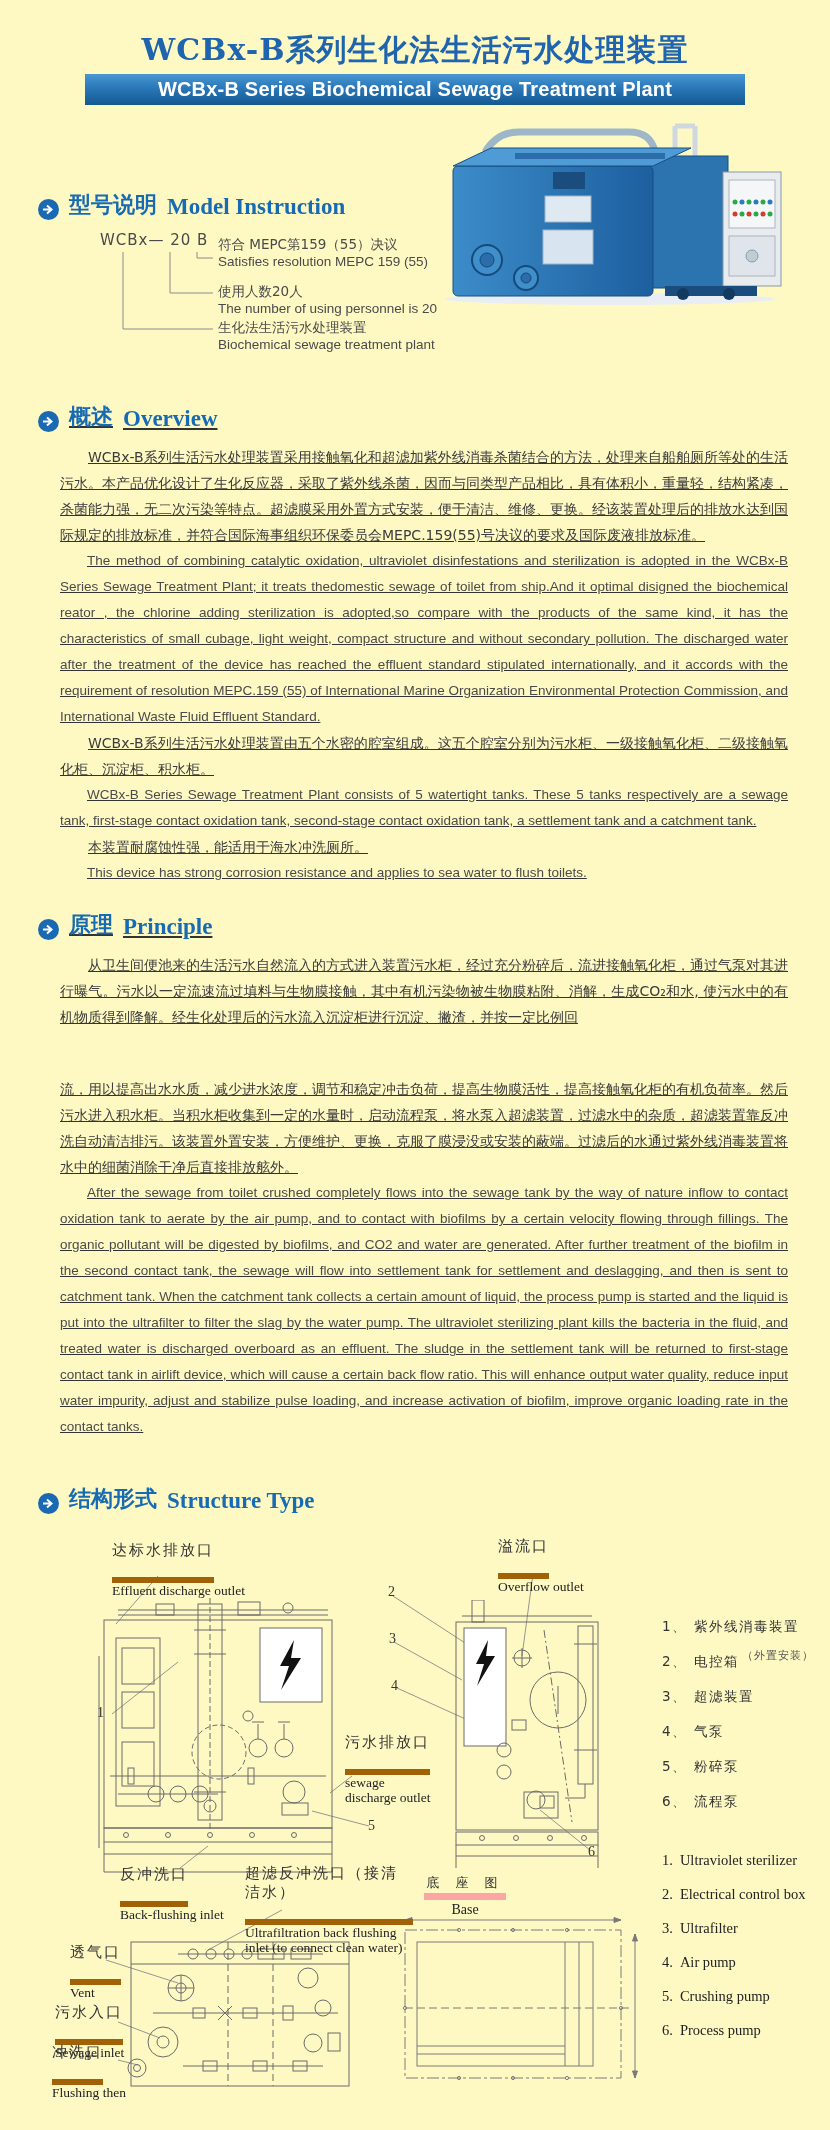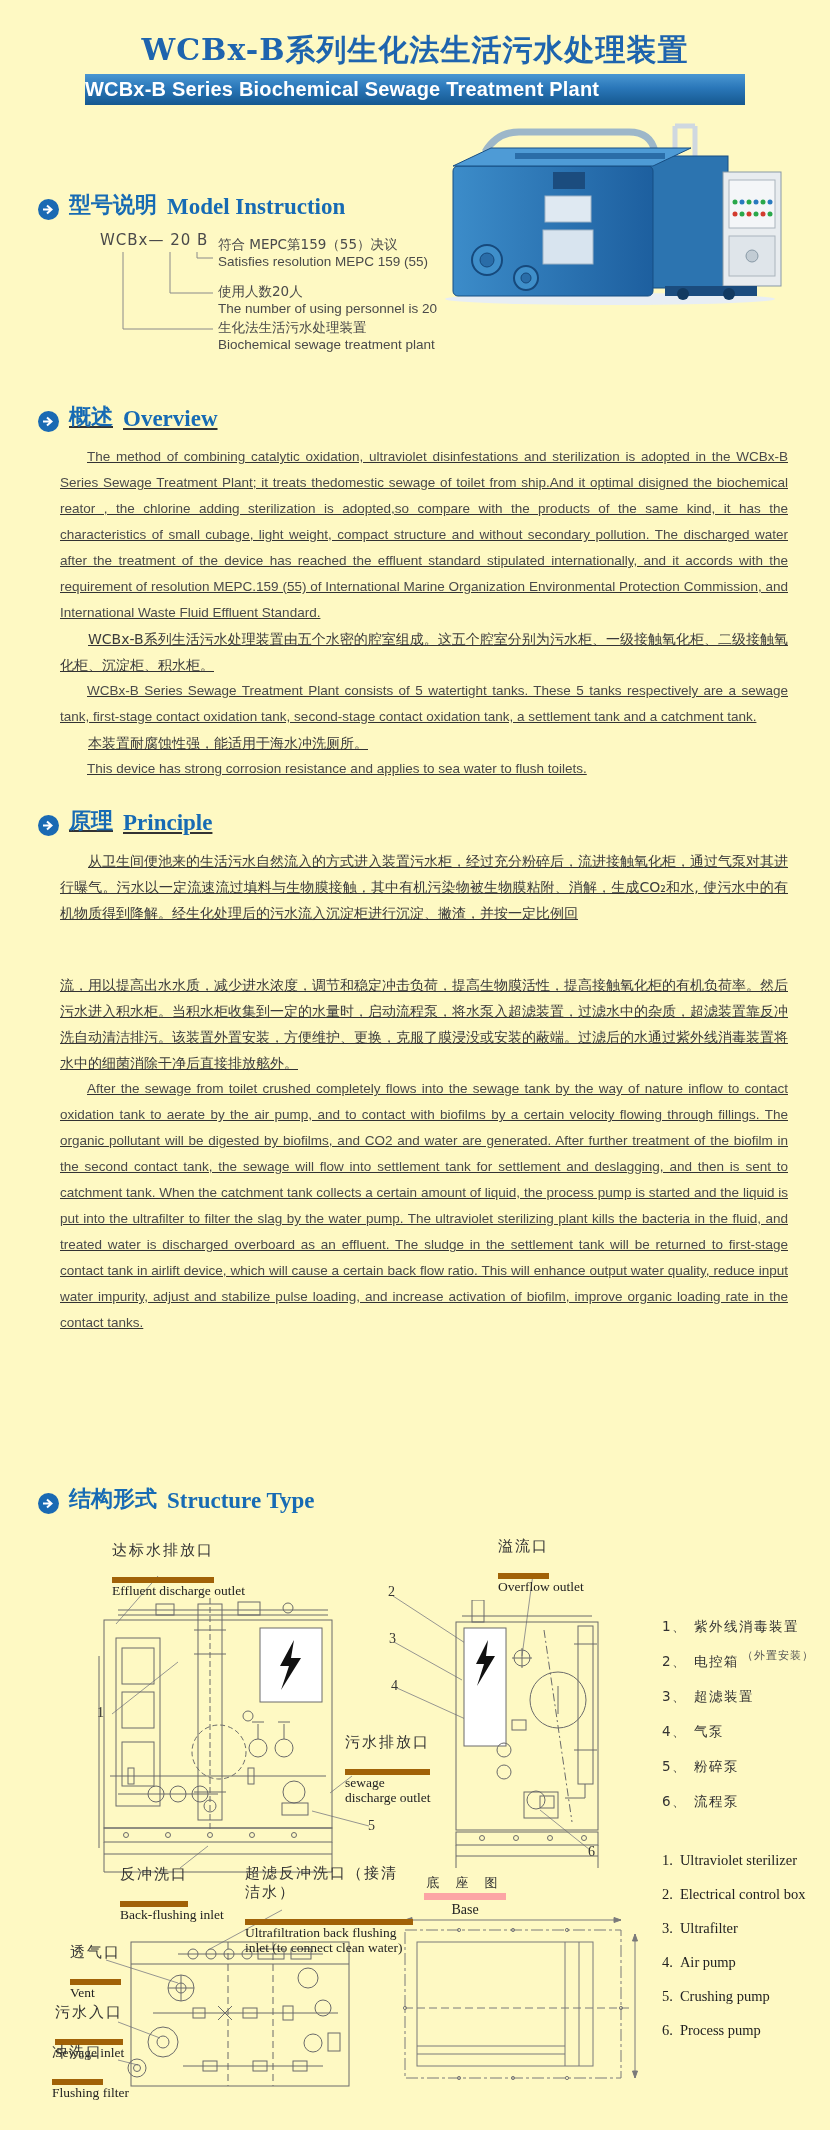--- a/index.html
+++ b/index.html
@@ -5,21 +5,21 @@
   html,body{margin:0;padding:0;background:#fff;}
   .page{position:relative;width:830px;height:2130px;background:#fef9c3;overflow:hidden;
         font-family:"DejaVu Sans",sans-serif;color:#333;}
   .abs{position:absolute;}
   
   .title{left:0;top:30px;width:830px;text-align:center;
          font-family:"DejaVu Serif","DejaVu Sans",serif;font-weight:bold;
          font-size:30px;color:#1e64ae;letter-spacing:1px;}
   .banner{left:85px;top:74px;width:660px;height:31px;
           background:linear-gradient(180deg,#4a97d2 0%,#2a77b9 45%,#15588f 100%);
-          display:flex;align-items:center;}
+          display:flex;align-items:center;justify-content:center;}
   .banner span{color:#fff;font-weight:bold;font-size:20px;letter-spacing:.2px;
           font-family:"Liberation Sans",sans-serif;}
   
   .sec-head{display:flex;align-items:flex-end;gap:10px;}
   .bullet{width:21px;height:21px;border-radius:50%;background:#1a6ab3;flex:0 0 21px;
           display:inline-flex;align-items:center;justify-content:center;}
   .h-cn{font-size:22px;font-weight:bold;color:#176bb4;}
   .h-en{font-size:23px;font-weight:bold;color:#176bb4;font-family:"Liberation Serif",serif;}
   
   .flow{left:60px;top:398px;width:728px;text-decoration:underline;}
@@ -144,20 +144,21 @@
     <div class="sec-head">
       <span class="bullet">
         <svg width="13" height="13" viewBox="0 0 13 13">
             <path d="M1 6.5 h7 M5 2.5 l4.5 4 L5 10.5" stroke="#fff" stroke-width="2" fill="none"></path>
           </svg>
       </span>
       <span class="h-cn">概述</span>
       <span class="h-en">Overview</span>
     </div>
 
+    <p class="cn-p">WCBx-B系列生活污水处理装置采用接触氧化和超滤加紫外线消毒杀菌结合的方法，处理来自船舶厕所等处的生活污水。本产品优化设计了生化反应器，采取了紫外线杀菌，因而与同类型产品相比，具有体积小，重量轻，结构紧凑，杀菌能力强，无二次污染等特点。超滤膜采用外置方式安装，便于清洁、维修、更换。经该装置处理后的排放水达到国际规定的排放标准，并符合国际海事组织环保委员会MEPC.159(55)号决议的要求及国际废液排放标准。</p>
     <p class="en-p">The method of combining catalytic oxidation, ultraviolet disinfestations and sterilization is adopted in the WCBx-B Series Sewage Treatment Plant; it treats thedomestic sewage of toilet from ship.And it optimal disigned the biochemical reator , the chlorine adding sterilization is adopted,so compare with the products of the same kind, it has the characteristics of small cubage, light weight, compact structure and without secondary pollution. The discharged water after the treatment of the device has reached the effluent standard stipulated internationally, and it accords with the requirement of resolution MEPC.159 (55) of International Marine Organization Environmental Protection Commission, and International Waste Fluid Effluent Standard.</p>
     <p class="cn-p">WCBx-B系列生活污水处理装置由五个水密的腔室组成。这五个腔室分别为污水柜、一级接触氧化柜、二级接触氧化柜、沉淀柜、积水柜。</p>
     <p class="en-p">WCBx-B Series Sewage Treatment Plant consists of 5 watertight tanks. These 5 tanks respectively are a sewage tank, first-stage contact oxidation tank, second-stage contact oxidation tank, a settlement tank and a catchment tank.</p>
     <p class="cn-p">本装置耐腐蚀性强，能适用于海水冲洗厕所。</p>
     <p class="en-p">This device has strong corrosion resistance and applies to sea water to flush toilets.</p>
 
     <div class="sec-head head2">
       <span class="bullet">
         <svg width="13" height="13" viewBox="0 0 13 13">
             <path d="M1 6.5 h7 M5 2.5 l4.5 4 L5 10.5" stroke="#fff" stroke-width="2" fill="none"></path>
@@ -377,21 +378,21 @@
   <div class="abs dlab" style="left:70px;top:1942px;">
     <span class="cn">透气口</span>
     <span class="en">Vent</span>
   </div>
   <div class="abs dlab" style="left:55px;top:2002px;">
     <span class="cn">污水入口</span>
     <span class="en">Sewage inlet</span>
   </div>
   <div class="abs dlab" style="left:52px;top:2042px;">
     <span class="cn">冲洗口</span>
-    <span class="en">Flushing filter</span>
+    <span class="en">Flushing then</span>
   </div>
 
   <span class="abs callout" style="left:97px;top:1705px;">1</span>
   <span class="abs callout" style="left:388px;top:1584px;">2</span>
   <span class="abs callout" style="left:389px;top:1631px;">3</span>
   <span class="abs callout" style="left:391px;top:1678px;">4</span>
   <span class="abs callout" style="left:368px;top:1818px;">5</span>
   <span class="abs callout" style="left:588px;top:1844px;">6</span>
 
   <div class="abs legend lg-cn" style="left:662px;top:1618px;">

